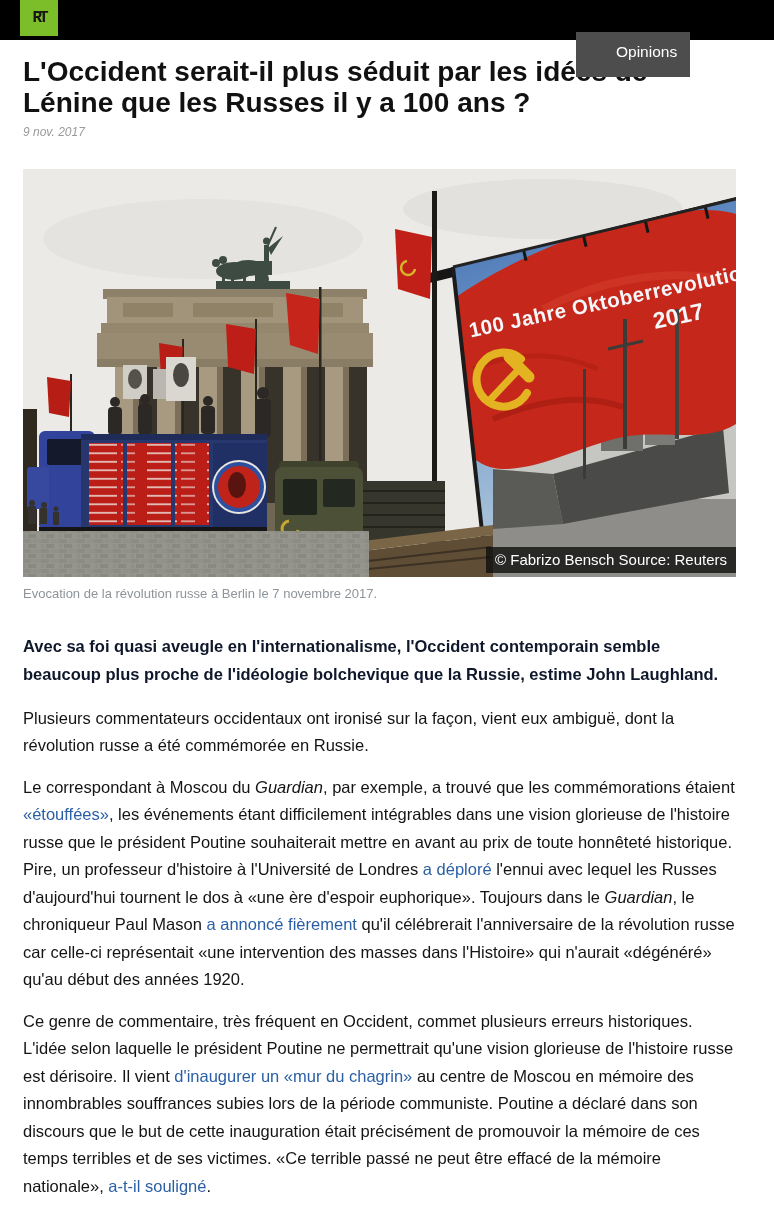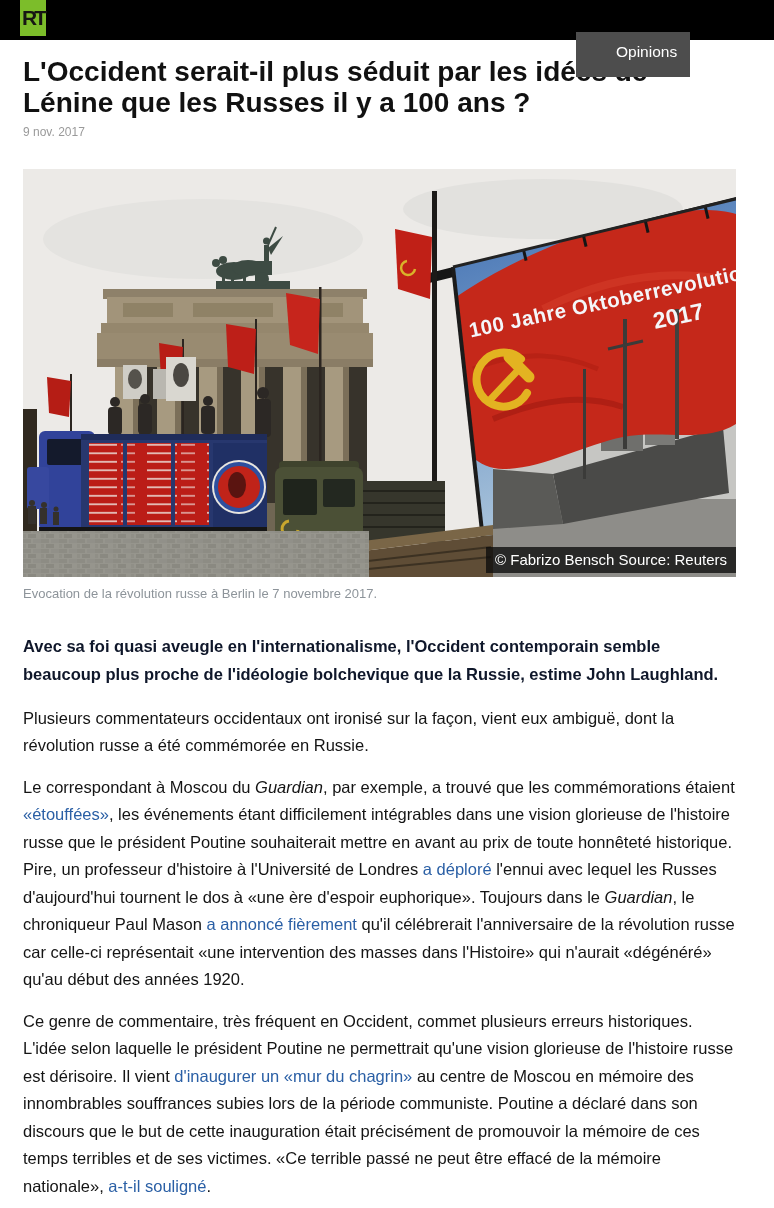--- a/index.html
+++ b/index.html
@@ -8,41 +8,42 @@
     background:#ffffff;
     font-family:"Liberation Sans", sans-serif;
     color:#141414;
   }
   
   header.nav {
     position:relative; height:40px; background:#000;
   }
   .logo {
     position:absolute; left:20px; top:0;
-    width:26px; height:36px; background:#7cbd2a;
+    width:38px; height:36px; background:#7cbd2a;
     display:flex; align-items:center; justify-content:center;
-    font-weight:bold; font-size:21px; letter-spacing:-3px; color:#161613;
+    font-weight:bold; font-size:16px; letter-spacing:-3px; color:#161613;
     cursor:pointer;
+    font-family:Liberation Mono, monospace;
   }
   .menu {
     position:absolute; left:210px; top:0;
     display:flex; white-space:nowrap;
   }
   .nav-item {
     height:40px; line-height:40px; padding:0 13px;
     font-size:15.5px; color:#fff; cursor:pointer;margin-top:32px;
   }
   .nav-item.active { background:#4d4d4d; height:45px;padding-left:40px; }
   
   main { width:713px; margin:0 0 0 23px; }
   h1.title {
     margin:16px 0 0; font-size:28px; line-height:31px;
     font-weight:bold; color:#111;
   }
-  .date { margin-top:7px; font-size:12px; color:#9a9a9a; }
+  .date { margin-top:7px; font-size:12px; color:#9a9a9a;font-style:italic; }
   figure.photo {
     position:relative; width:713px; height:408px;
     margin:30px 0 0; padding:0; overflow:hidden; background:#eceae7;
   }
   figure.photo svg { display:block; }
   .credit {
     position:absolute; right:0; bottom:4px;
     background:rgba(12,12,12,0.78); color:#fff;
     font-size:15px; padding:4px 9px 5px;
   }

